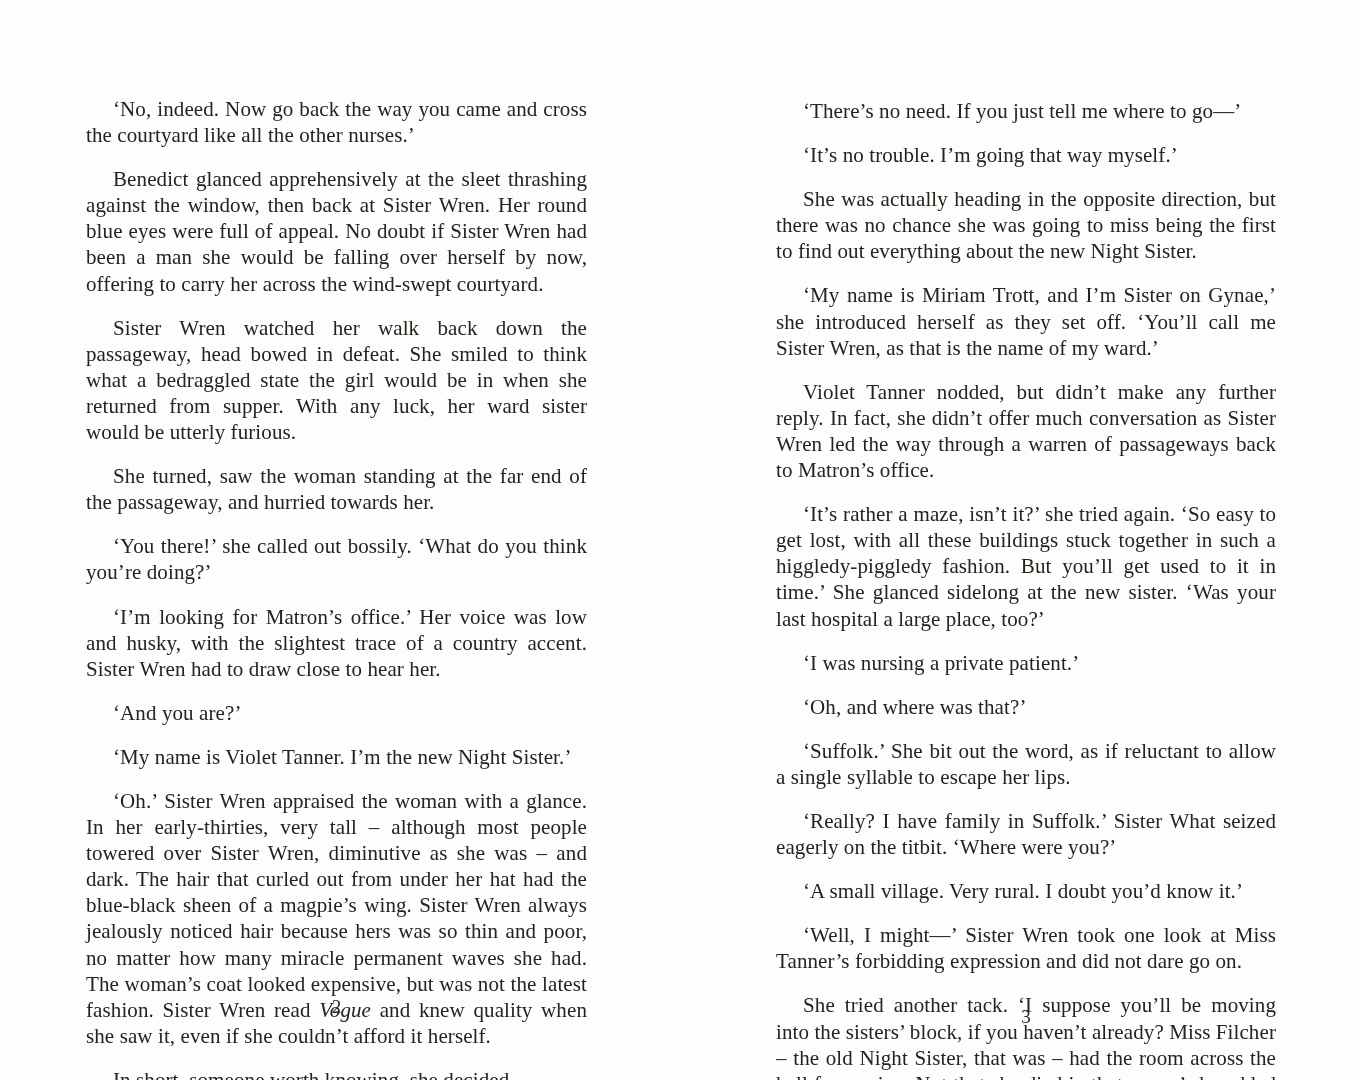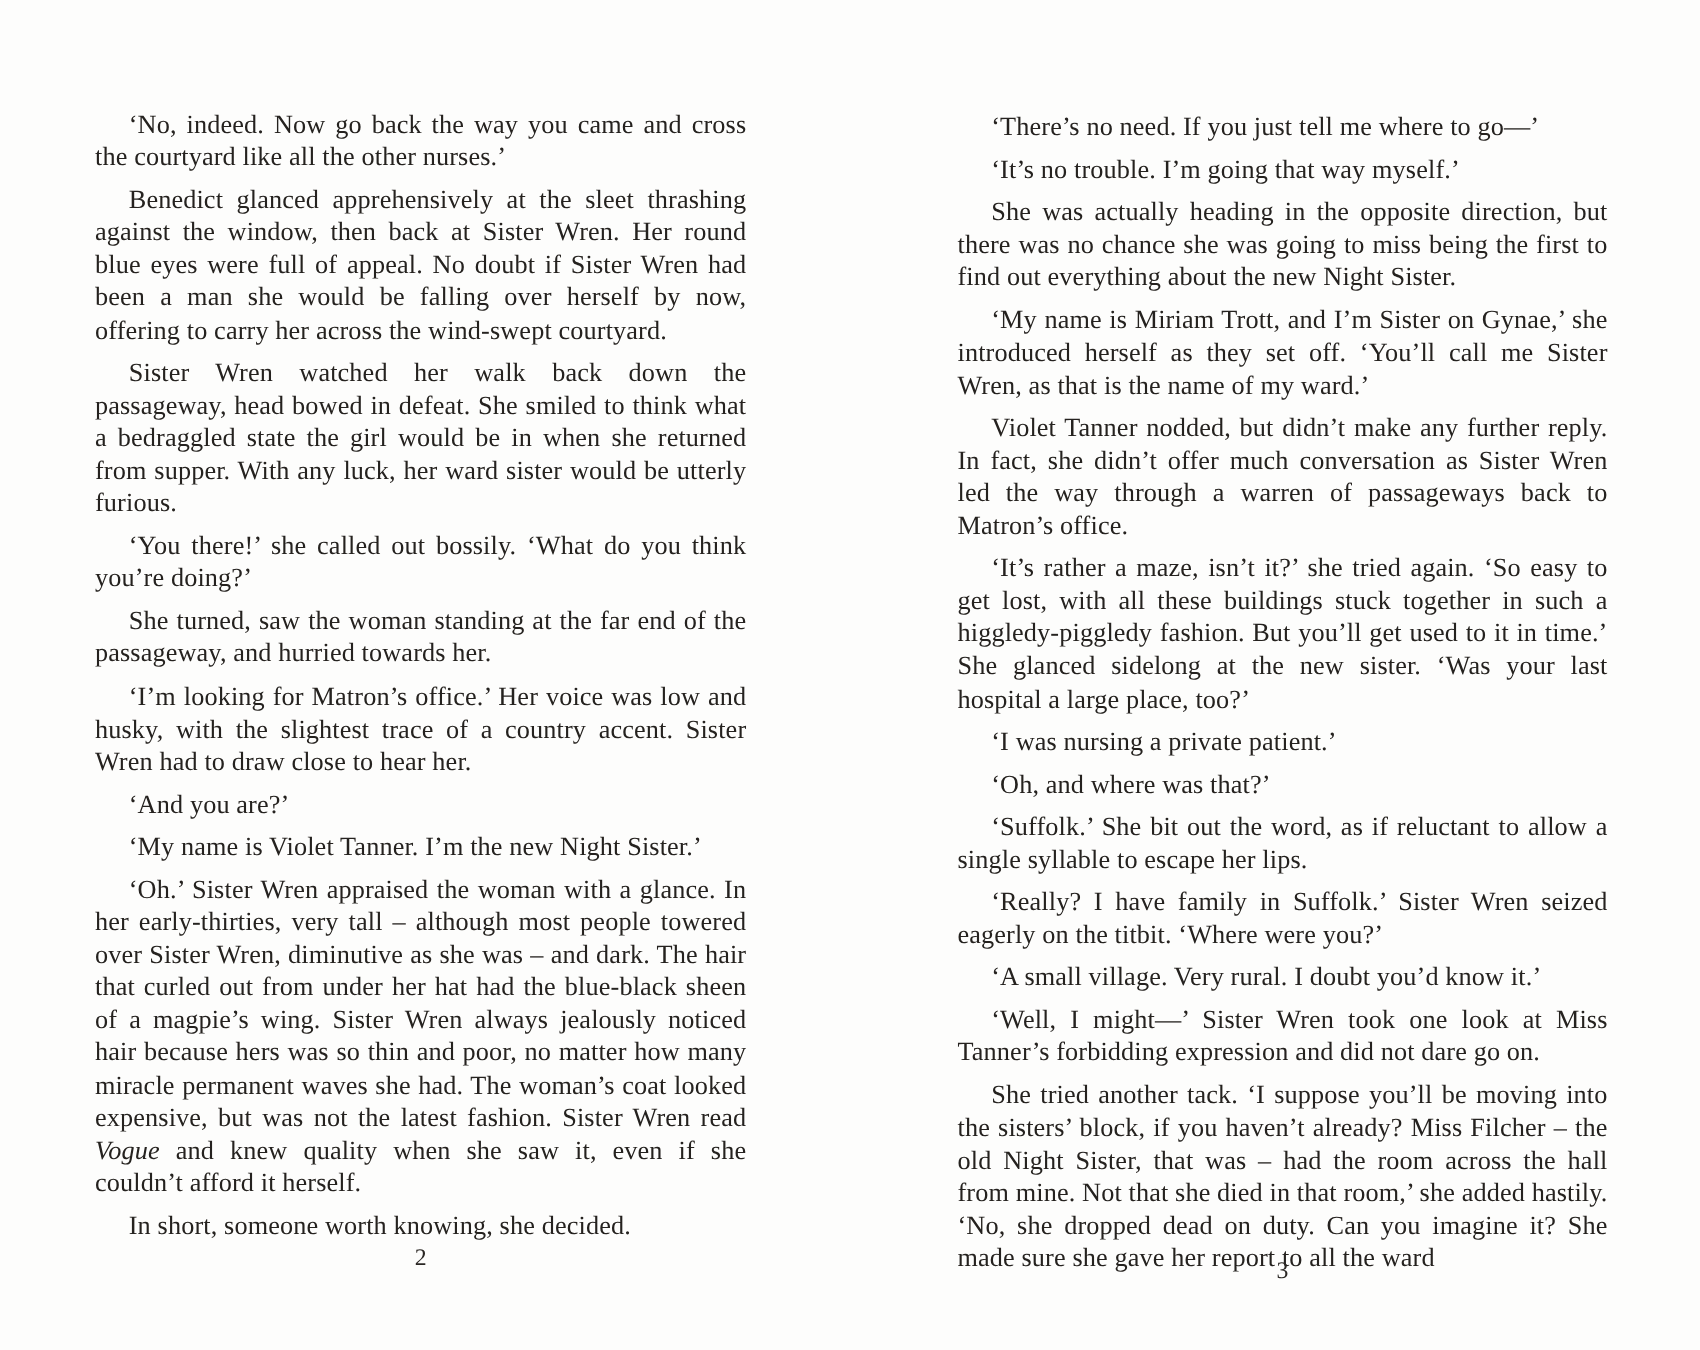--- a/index.html
+++ b/index.html
@@ -19,21 +19,21 @@
     position: absolute;
     inset: 0;
     background: #fdfdfc;
   }
   .page {
     position: absolute;
   }
   .page-left  { left: 68px;  top: 78px; width: 537px;  height: 940px; }
   .page-right { left: 758px; top: 80px; width: 536px;  height: 940px; }
   .page-text p {
-    margin: 8px;
+    margin: 18px;
     font-size: 21px;
     line-height: 26.1px;
     text-align: justify;
     text-indent: 27px;
     color: #25221f;
     letter-spacing: 0.1px;
   }
   .page-text p em {
   }
   .page-number {
@@ -49,43 +49,43 @@
 </head>
 <body>
 
 <div class="spread">
 
   <div class="page page-left">
     <div class="page-text">
         <p><span>‘No, indeed. Now go back the way you came and cross the courtyard like all the other nurses.’</span></p>
         <p><span>Benedict glanced apprehensively at the sleet thrashing against the window, then back at Sister Wren. Her round blue eyes were full of appeal. No doubt if Sister Wren had been a man she would be falling over herself by now, offering to carry her across the wind-swept courtyard.</span></p>
         <p><span>Sister Wren watched her walk back down the passageway, head bowed in defeat. She smiled to think what a bedraggled state the girl would be in when she returned from supper. With any luck, her ward sister would be utterly furious.</span></p>
+        <p><span>She turned, saw the woman standing at the far end of the passageway, and hurried towards her.</span></p>
         <p><span>‘You there!’ she called out bossily. ‘What do you think you’re doing?’</span></p>
-        <p><span>She turned, saw the woman standing at the far end of the passageway, and hurried towards her.</span></p>
         <p><span>‘I’m looking for Matron’s office.’ Her voice was low and husky, with the slightest trace of a country accent. Sister Wren had to draw close to hear her.</span></p>
         <p><span>‘And you are?’</span></p>
         <p><span>‘My name is Violet Tanner. I’m the new Night Sister.’</span></p>
         <p><span>‘Oh.’ Sister Wren appraised the woman with a glance. In her early-thirties, very tall – although most people towered over Sister Wren, diminutive as she was – and dark. The hair that curled out from under her hat had the blue-black sheen of a magpie’s wing. Sister Wren always jealously noticed hair because hers was so thin and poor, no matter how many miracle permanent waves she had. The woman’s coat looked expensive, but was not the latest fashion. Sister Wren read </span><em>Vogue</em><span> and knew quality when she saw it, even if she couldn’t afford it herself.</span></p>
         <p><span>In short, someone worth knowing, she decided.</span></p>
       </div>
     <div class="page-number">2</div>
   </div>
 
   <div class="page page-right">
     <div class="page-text">
         <p><span>‘There’s no need. If you just tell me where to go—’</span></p>
         <p><span>‘It’s no trouble. I’m going that way myself.’</span></p>
         <p><span>She was actually heading in the opposite direction, but there was no chance she was going to miss being the first to find out everything about the new Night Sister.</span></p>
         <p><span>‘My name is Miriam Trott, and I’m Sister on Gynae,’ she introduced herself as they set off. ‘You’ll call me Sister Wren, as that is the name of my ward.’</span></p>
         <p><span>Violet Tanner nodded, but didn’t make any further reply. In fact, she didn’t offer much conversation as Sister Wren led the way through a warren of passageways back to Matron’s office.</span></p>
         <p><span>‘It’s rather a maze, isn’t it?’ she tried again. ‘So easy to get lost, with all these buildings stuck together in such a higgledy-piggledy fashion. But you’ll get used to it in time.’ She glanced sidelong at the new sister. ‘Was your last hospital a large place, too?’</span></p>
         <p><span>‘I was nursing a private patient.’</span></p>
         <p><span>‘Oh, and where was that?’</span></p>
         <p><span>‘Suffolk.’ She bit out the word, as if reluctant to allow a single syllable to escape her lips.</span></p>
-        <p><span>‘Really? I have family in Suffolk.’ Sister Wren seized eagerly on the titbit. ‘Where were you?’</span></p>
+        <p><span>‘Really? I have family in Suffolk.’ Sister What seized eagerly on the titbit. ‘Where were you?’</span></p>
         <p><span>‘A small village. Very rural. I doubt you’d know it.’</span></p>
         <p><span>‘Well, I might—’ Sister Wren took one look at Miss Tanner’s forbidding expression and did not dare go on.</span></p>
         <p><span>She tried another tack. ‘I suppose you’ll be moving into the sisters’ block, if you haven’t already? Miss Filcher – the old Night Sister, that was – had the room across the hall from mine. Not that she died in that room,’ she added hastily. ‘No, she dropped dead on duty. Can you imagine it? She made sure she gave her report to all the ward</span></p>
       </div>
     <div class="page-number">3</div>
   </div>
 
 </div>
 
 </body></html>

